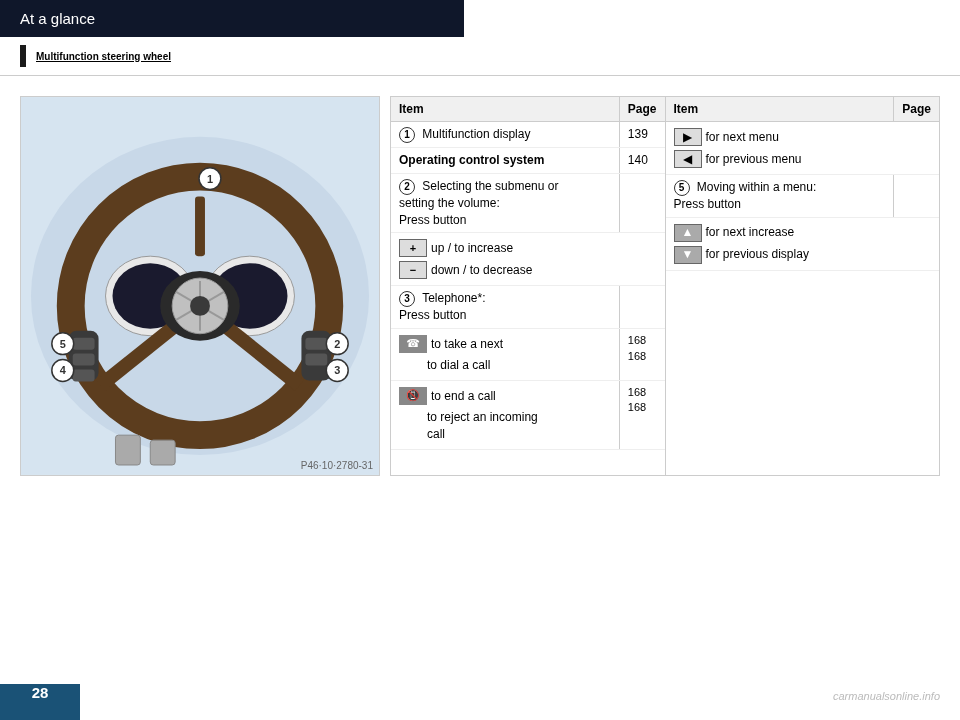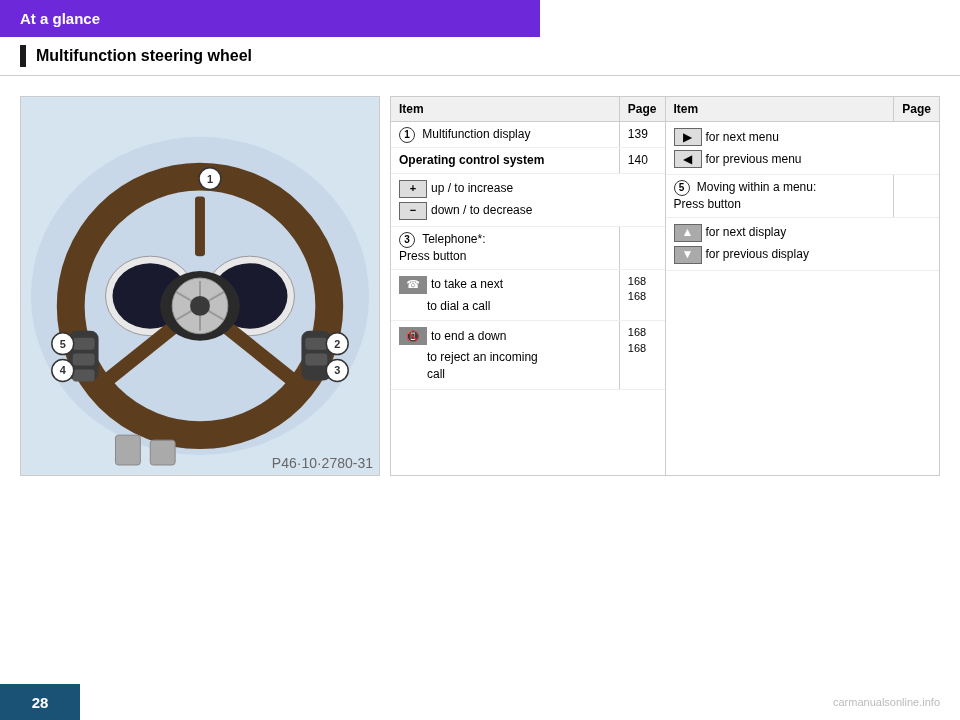--- a/index.html
+++ b/index.html
@@ -8,45 +8,46 @@
       height: 720px;
       font-family: Arial, Helvetica, sans-serif;
       font-size: 13px;
       background: #fff;
       overflow: hidden;
       position: relative;
     }
 
     
     .header-bar {
-      background: #6d28d9;
+      background: #0f172a;
       color: #fff;
-      font-weight: bold;
+      font-weight: normal;
       font-size: 15px;
       padding: 10px 20px;
-      width: 540px;
+      width: 464px;
     }
 
     
     .subheader {
       display: flex;
       align-items: center;
       padding: 8px 20px;
       border-bottom: 1px solid #ccc;
       margin-bottom: 10px;
     }
     .subheader-bar {
       width: 6px;
       height: 22px;
       background: #1a1a1a;
       margin-right: 10px;
     }
     .subheader-title {
       font-weight: bold;
-      font-size: 16px;
+      font-size: 10px;
+      text-decoration: underline;
     }
 
     
     .main-content {
       display: flex;
       padding: 10px 20px;
       gap: 10px;
     }
 
     
@@ -63,21 +64,21 @@
     
     .steering-svg {
       width: 100%;
       height: 100%;
     }
 
     .photo-credit {
       position: absolute;
       bottom: 4px;
       right: 6px;
-      font-size: 14px;
+      font-size: 10px;
       color: #666;
       margin-top: 16px;
     }
 
     
     .tables-area {
       display: flex;
       gap: 0;
       flex: 1;
     }
@@ -213,33 +214,34 @@
 
     
     .page-footer {
       position: absolute;
       bottom: 0;
       left: 0;
       width: 80px;
       height: 36px;
       background: #1a5276;
       display: flex;
-      align-items: center;
+      align-items: flex-start;
       justify-content: center;
       color: white;
       font-weight: bold;
       font-size: 15px;
     }
 
     .watermark {
       position: absolute;
-      bottom: 12px;
+      bottom: 18px;
       right: 20px;
       font-size: 11px;
       color: #bbb;
+      font-style: italic;
     }
   </style>
 </head>
 <body>
 
 <div class="header-bar">
   <span>At a glance</span>
 </div>
 
 <div class="subheader">
@@ -327,20 +329,27 @@
             <td>139</td>
           </tr>
 
           <tr>
             <td>
               <span class="bold-text">Operating control system</span>
             </td>
             <td>140</td>
           </tr>
 
+          <tr>
+            <td>
+              <span class="row-num">2</span>
+              <span>Selecting the submenu or<br>setting the volume:<br>Press button</span>
+            </td>
+            <td></td>
+          </tr>
 
           <tr>
             <td colspan="2">
               <div class="sub-row">
                 <span class="icon-box">+</span>
                 <span>up / to increase</span>
               </div>
               <div class="sub-row">
                 <span class="icon-box">−</span>
                 <span>down / to decrease</span>
@@ -367,21 +376,21 @@
                 <span>to dial a call</span>
               </div>
             </td>
             <td style="font-size:11px;">168<br>168</td>
           </tr>
 
           <tr>
             <td>
               <div class="sub-row">
                 <span class="icon-phone-end">📵</span>
-                <span>to end a down</span>
+                <span>to end a call</span>
               </div>
               <div class="sub-row">
                 <span style="width:28px; display:inline-block;"></span>
                 <span>to reject an incoming<br>call</span>
               </div>
             </td>
             <td style="font-size:11px;">168<br>168</td>
           </tr>
         </tbody>
       </table>
@@ -416,21 +425,21 @@
               <span class="row-num">5</span>
               <span>Moving within a menu:<br>Press button</span>
             </td>
             <td></td>
           </tr>
 
           <tr>
             <td colspan="2">
               <div class="sub-row">
                 <span class="arrow-right" style="background:#aaa; color: white;">▲</span>
-                <span>for next display</span>
+                <span>for next increase</span>
               </div>
               <div class="sub-row">
                 <span class="arrow-left" style="background:#aaa; color:white;">▼</span>
                 <span>for previous display</span>
               </div>
             </td>
           </tr>
         </tbody>
       </table>
     </div>

